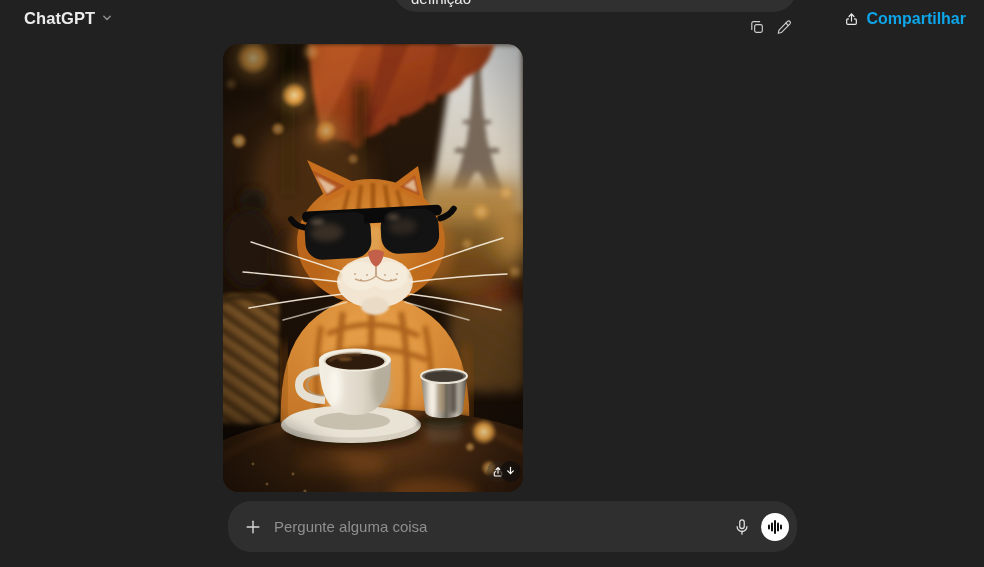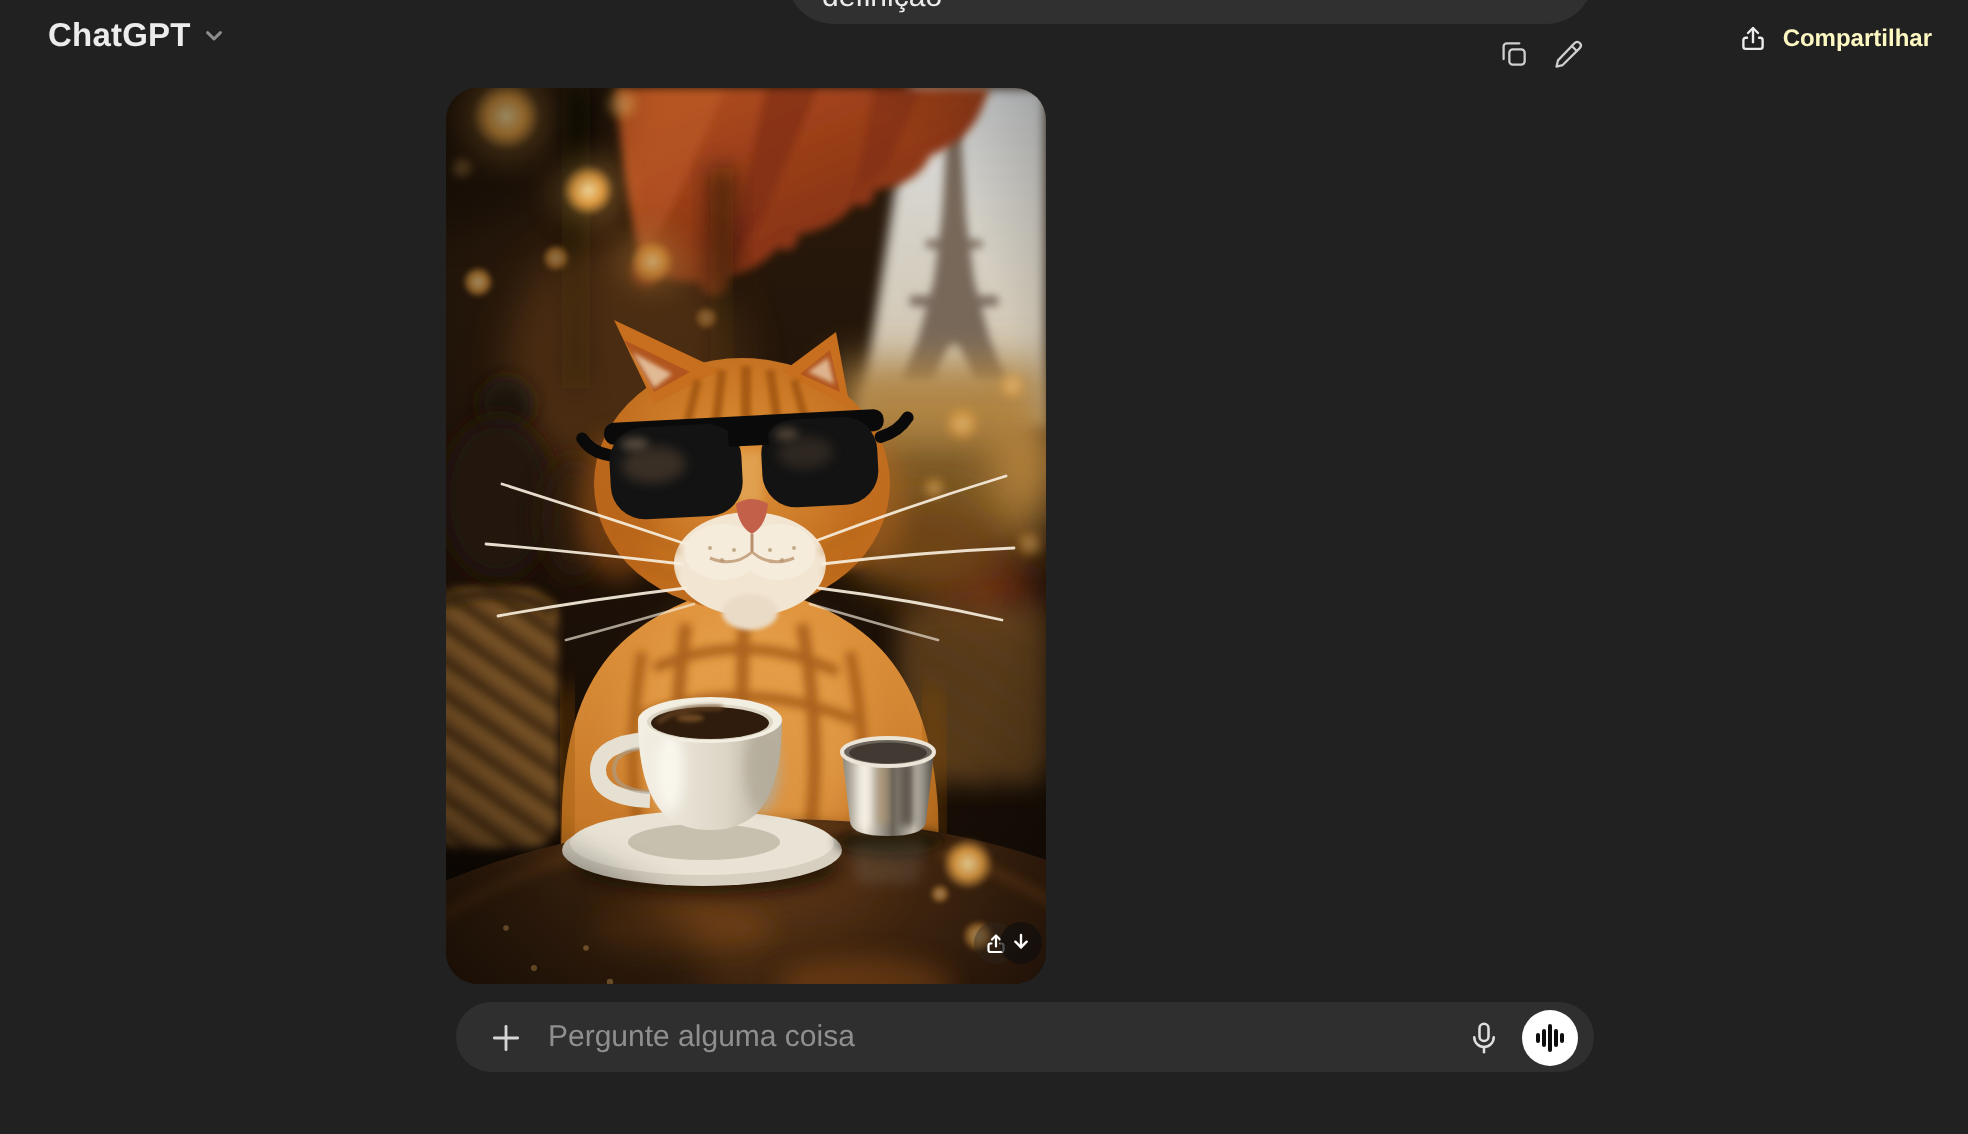--- a/index.html
+++ b/index.html
@@ -14,21 +14,21 @@
     position:absolute; left:20px; top:6px; height:24px;
     display:flex; align-items:center; gap:6px; cursor:pointer;
     padding:0 4px; border-radius:8px;
   }
   .brand-title { color:#ececec; font-size:16.5px; font-weight:700; letter-spacing:.1px; }
   .share-top {
     position:absolute; right:12px; top:6px; height:26px;
     display:flex; align-items:center; gap:7px; cursor:pointer;
     padding:0 6px; border-radius:8px;
   }
-  .share-top span { color:#fef9c3; font-size:12px; font-weight:700; }
+  .share-top span { color:#0ea5e9; font-size:16px; font-weight:700; }
   
   .user-bubble {
     position:absolute; left:393px; top:-36px; width:404px; height:48px;
     background:#303030; border-radius:24px; overflow:hidden;
   }
   .user-bubble span {
     position:absolute; left:18px; bottom:5px;
     color:#ececec; font-size:15px; line-height:17px;
   }
   
@@ -45,21 +45,21 @@
   .image-card svg.photo { display:block; width:300px; height:448px; }
   .ov-btn {
     position:absolute; width:21px; height:21px; border-radius:50%;
     display:flex; align-items:center; justify-content:center;
     border:none; cursor:pointer; padding:0;
   }
   .ov-share { right:15px; bottom:10px; background:rgba(45,38,30,.42); }
   .ov-download { right:2px; bottom:10px; background:rgba(16,14,12,.72); }
   
   .composer {
-    position:absolute; left:228px; top:501px; width:569px; height:35px;
+    position:absolute; left:228px; top:501px; width:569px; height:51px;
     background:#2f2f2f; border-radius:23px;
     display:flex; align-items:center; padding:0 8px 0 13px;
   }
   .plus-btn { width:24px; height:24px; border:none; background:none; cursor:pointer; display:flex; align-items:center; justify-content:center; }
   .composer input {
     flex:1; margin-left:9px; background:transparent; border:none; outline:none;
     color:#ececec; font-size:15px; font-family:"Liberation Sans", sans-serif;
   }
   .composer input::placeholder { color:#8f8f8f; opacity:1; }
   .mic-btn { width:26px; height:26px; border:none; background:none; cursor:pointer; display:flex; align-items:center; justify-content:center; margin-right:6px; }

